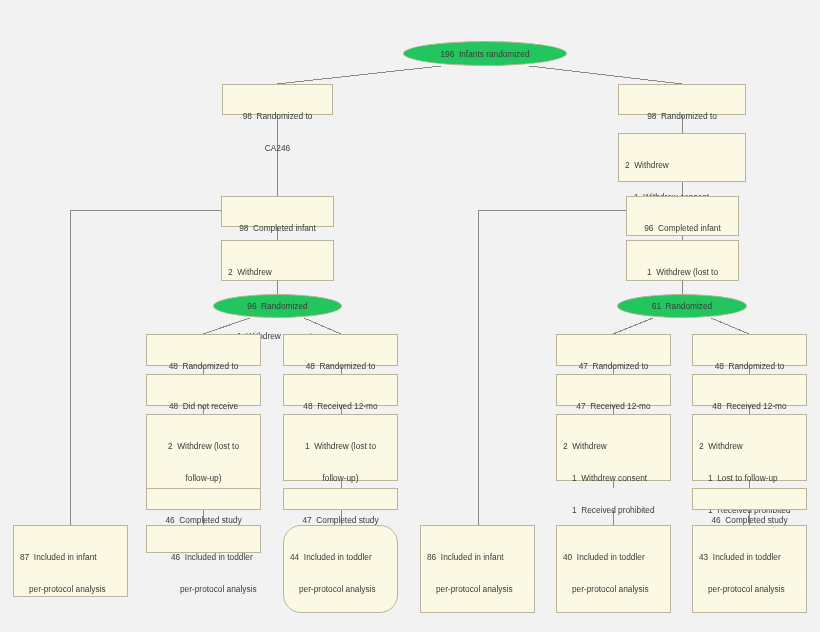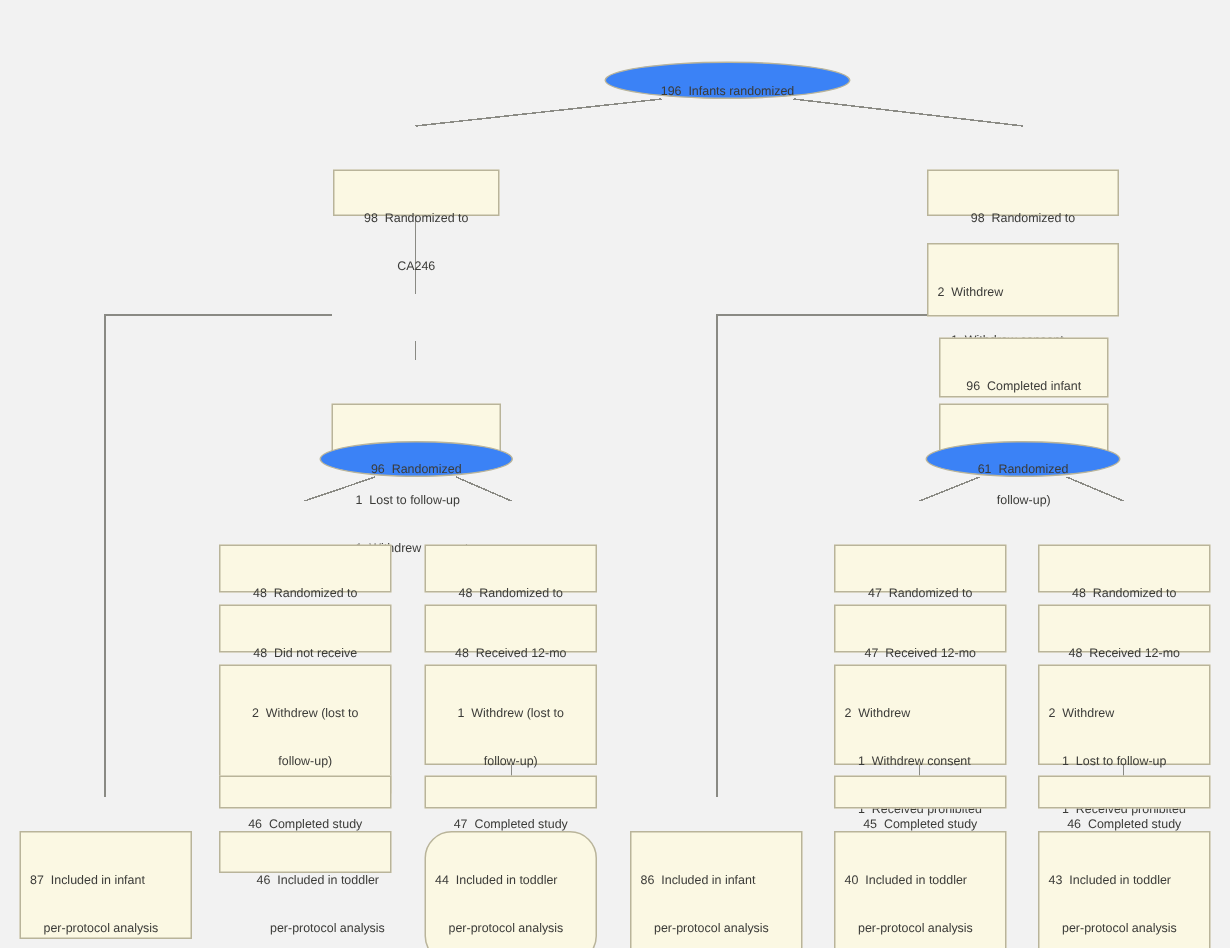--- a/index.html
+++ b/index.html
@@ -30,38 +30,37 @@
   .node {
     position: absolute;
     box-sizing: border-box;
     background: #fbf8e3;
     border: 1px solid #b9b49a;
     font-size: 8.3px;
     line-height: 10.6px;
     color: #3b3b38;
     padding: 5px 6px 4px 6px;
     white-space: pre;
-    margin-top: 29px;
   }
   .node.center {
     text-align: center;
   }
   .node.left {
     text-align: left;
   }
   .ellipse {
     position: absolute;
     box-sizing: border-box;
-    background: #3b82f6;
+    background: #22c55e;
     border: 1px solid #b9b49a;
     border-radius: 50%;
     font-size: 8.3px;
     color: #3b3b38;
     display: flex;
-    align-items: flex-end;
+    align-items: center;
     justify-content: center;
     white-space: pre;
   }
   .ln1 { display:block; }
   .ind { padding-left: 9px; }
   .ind2 { padding-left: 18px; }
   .gap { display:block; height: 5px; }
 </style>
 </head>
 <body>
@@ -131,20 +130,24 @@
     <span class="ln1">CA24</span>
   </div>
 
   <div class="node left" style="left:618px; top:133px; width:128px; height:49px;">
     <span class="ln1">2  Withdrew</span>
     <span class="ln1 ind">1  Withdrew consent</span>
     <span class="ln1 ind">1  Received prohibited</span>
     <span class="ln1 ind2">medication</span>
   </div>
 
+  <div class="node center" style="left:221px; top:196px; width:113px; height:31px;">
+    <span class="ln1">98  Completed infant</span>
+    <span class="ln1">primary series</span>
+  </div>
 
   <div class="node center" style="left:626px; top:196px; width:113px; height:40px;">
     <span class="ln1">96  Completed infant</span>
     <span class="ln1">primary series</span>
   </div>
 
   <div class="node left" style="left:221px; top:240px; width:113px; height:41px;">
     <span class="ln1">2  Withdrew</span>
     <span class="ln1 ind">1  Lost to follow-up</span>
     <span class="ln1 ind">1  Withdrew consent</span>
@@ -217,23 +220,20 @@
     <span class="ln1 ind">1  Received prohibited</span>
     <span class="ln1 ind2">medication</span>
   </div>
 
   <div class="node center" style="left:146px; top:488px; width:115px; height:22px;">
     <span class="ln1">46  Completed study</span>
   </div>
   <div class="node center" style="left:283px; top:488px; width:115px; height:22px;">
     <span class="ln1">47  Completed study</span>
   </div>
-  <div class="node center" style="left:556px; top:488px; width:115px; height:22px;">
-    <span class="ln1">45  Completed study</span>
-  </div>
   <div class="node center" style="left:692px; top:488px; width:115px; height:22px;">
     <span class="ln1">46  Completed study</span>
   </div>
 
   <div class="node left" style="left:13px; top:525px; width:115px; height:72px;">
     <span class="ln1">87  Included in infant</span>
     <span class="ln1 ind">per-protocol analysis</span>
     <span class="gap"></span>
     
     

